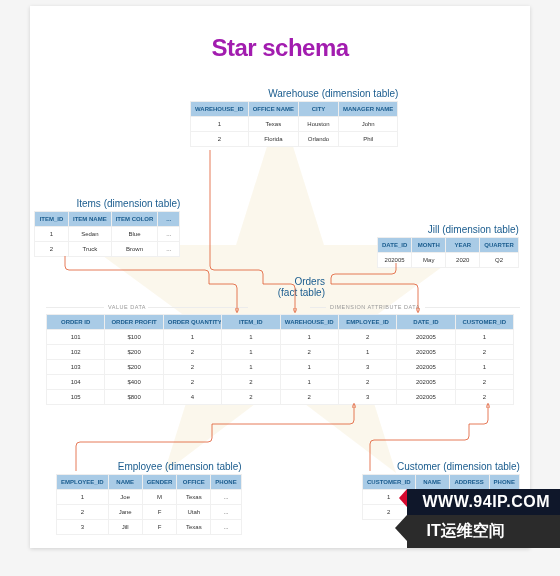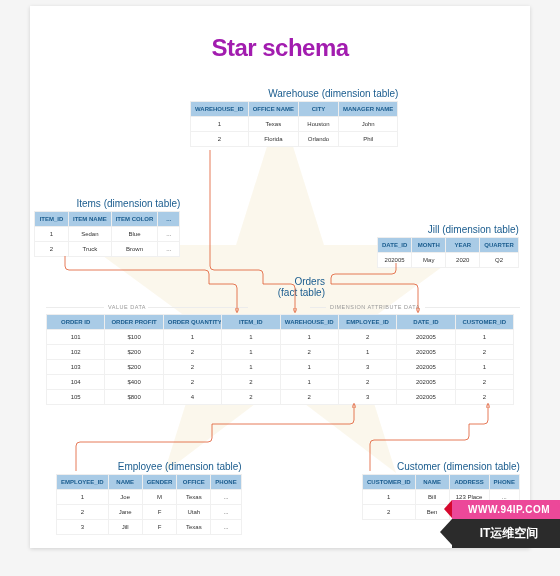--- a/index.html
+++ b/index.html
@@ -106,43 +106,42 @@
     stroke: #e0582e;
     stroke-width: 0.8;
     marker-end: url(#arrowhead);
   }
 
   .ribbon-wrap {
     position: absolute;
     right: 0; bottom: 28px;
   }
   .ribbon-top {
-    background: #ec4899;
+    background: #0f172a;
     color: #fff;
-    font-size: 10px;
+    font-size: 16px;
     font-weight: 700;
     padding: 4px 10px 4px 16px;
     position: relative;
     letter-spacing: 0.5px;
   }
   .ribbon-top::before {
     content: "";
     position: absolute; left: -8px; top: 0;
     border-top: 9px solid transparent;
     border-bottom: 9px solid transparent;
     border-right: 8px solid #d6082e;
   }
   .ribbon-bot {
     background: #2b2b2b;
     color: #fff;
-    font-size: 12px;
+    font-size: 16px;
     font-weight: 700;
     padding: 6px 14px 6px 20px;
     position: relative;
-    text-align: center;
   }
   .ribbon-bot::before {
     content: "";
     position: absolute; left: -12px; top: 0;
     border-top: 13px solid transparent;
     border-bottom: 13px solid transparent;
     border-right: 12px solid #2b2b2b;
   }
 </style>
 </head>

